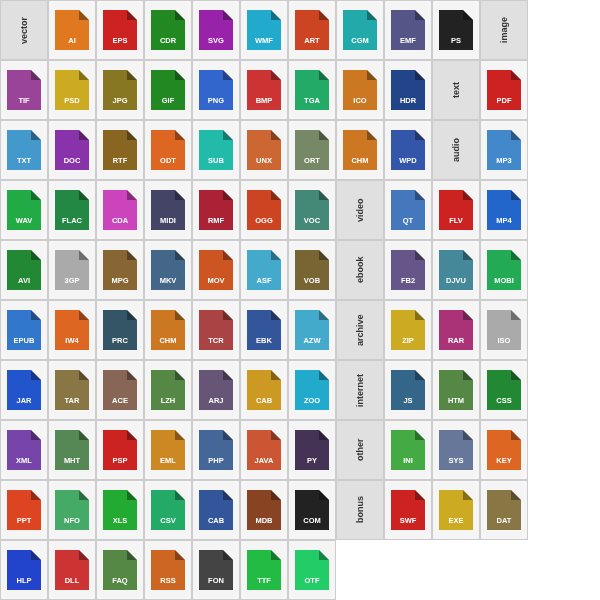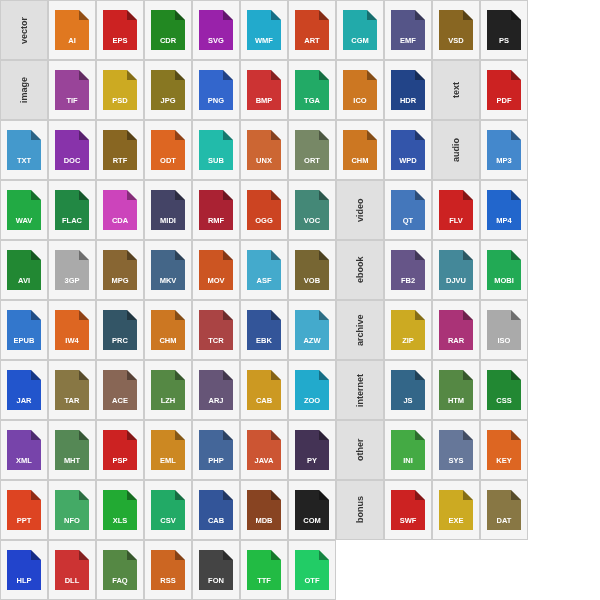--- a/index.html
+++ b/index.html
@@ -147,31 +147,20 @@
             <polygon points="24,0 34,10 24,10" fill="rgba(0,0,0,0.35)"></polygon>
             <text x="17" y="33" text-anchor="middle" font-size="7.5" font-weight="bold" font-family="Arial,sans-serif" fill="white">EMF</text>
           </svg>
         </div>
       </div>
     </div>
     <div class="file-cell">
       <div class="file-icon">
         <div class="file-shape">
           <svg viewBox="0 0 34 40" xmlns="http://www.w3.org/2000/svg">
-            <polygon points="0,0 24,0 34,10 34,40 0,40" fill="#886622"></polygon>
-            <polygon points="24,0 34,10 24,10" fill="rgba(0,0,0,0.35)"></polygon>
-            <text x="17" y="33" text-anchor="middle" font-size="7.5" font-weight="bold" font-family="Arial,sans-serif" fill="white">VSD</text>
-          </svg>
-        </div>
-      </div>
-    </div>
-    <div class="file-cell">
-      <div class="file-icon">
-        <div class="file-shape">
-          <svg viewBox="0 0 34 40" xmlns="http://www.w3.org/2000/svg">
             <polygon points="0,0 24,0 34,10 34,40 0,40" fill="#222222"></polygon>
             <polygon points="24,0 34,10 24,10" fill="rgba(0,0,0,0.35)"></polygon>
             <text x="17" y="33" text-anchor="middle" font-size="7.5" font-weight="bold" font-family="Arial,sans-serif" fill="white">PS</text>
           </svg>
         </div>
       </div>
     </div>
     <div class="category-label">image</div>
     <div class="file-cell">
       <div class="file-icon">
@@ -195,20 +184,31 @@
         </div>
       </div>
     </div>
     <div class="file-cell">
       <div class="file-icon">
         <div class="file-shape">
           <svg viewBox="0 0 34 40" xmlns="http://www.w3.org/2000/svg">
             <polygon points="0,0 24,0 34,10 34,40 0,40" fill="#887722"></polygon>
             <polygon points="24,0 34,10 24,10" fill="rgba(0,0,0,0.35)"></polygon>
             <text x="17" y="33" text-anchor="middle" font-size="7.5" font-weight="bold" font-family="Arial,sans-serif" fill="white">JPG</text>
+          </svg>
+        </div>
+      </div>
+    </div>
+    <div class="file-cell">
+      <div class="file-icon">
+        <div class="file-shape">
+          <svg viewBox="0 0 34 40" xmlns="http://www.w3.org/2000/svg">
+            <polygon points="0,0 24,0 34,10 34,40 0,40" fill="#228822"></polygon>
+            <polygon points="24,0 34,10 24,10" fill="rgba(0,0,0,0.35)"></polygon>
+            <text x="17" y="33" text-anchor="middle" font-size="7.5" font-weight="bold" font-family="Arial,sans-serif" fill="white">GIF</text>
           </svg>
         </div>
       </div>
     </div>
     <div class="file-cell">
       <div class="file-icon">
         <div class="file-shape">
           <svg viewBox="0 0 34 40" xmlns="http://www.w3.org/2000/svg">
             <polygon points="0,0 24,0 34,10 34,40 0,40" fill="#3366cc"></polygon>
             <polygon points="24,0 34,10 24,10" fill="rgba(0,0,0,0.35)"></polygon>

